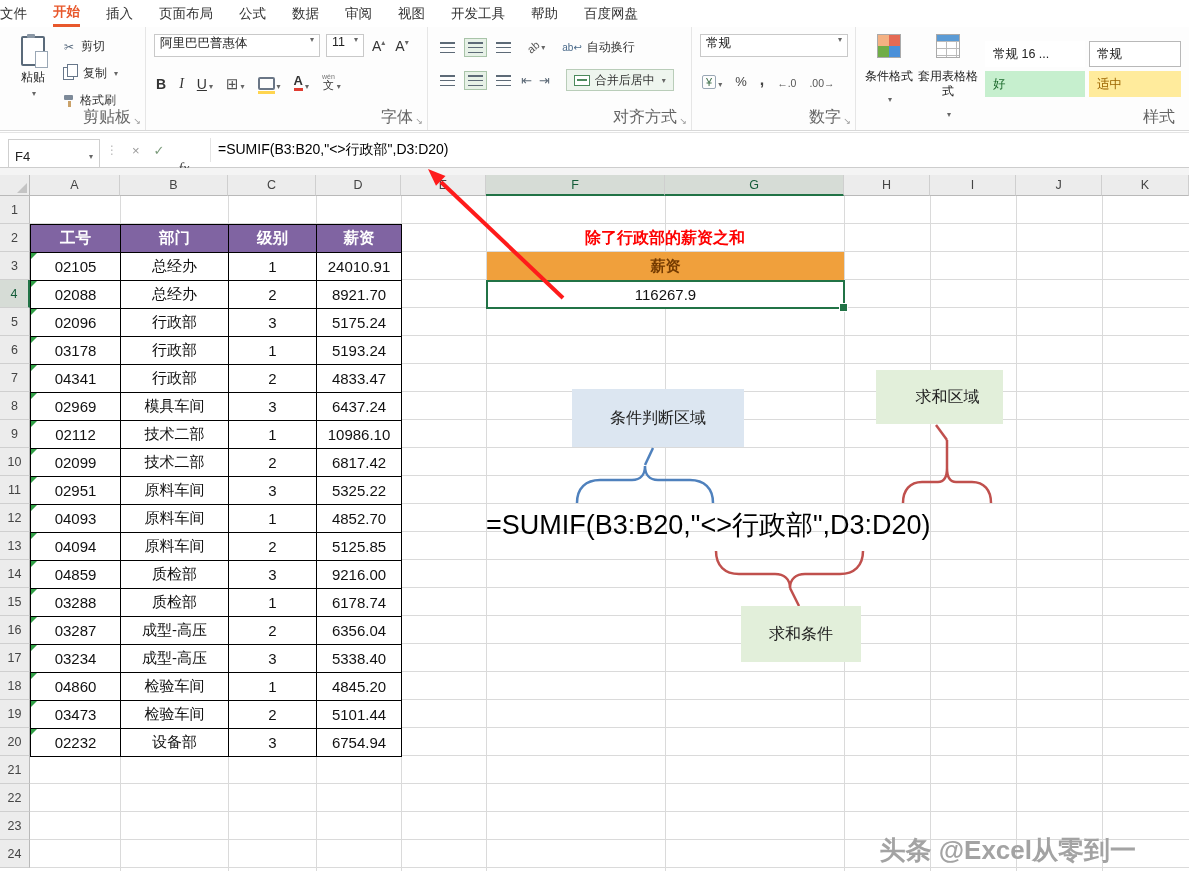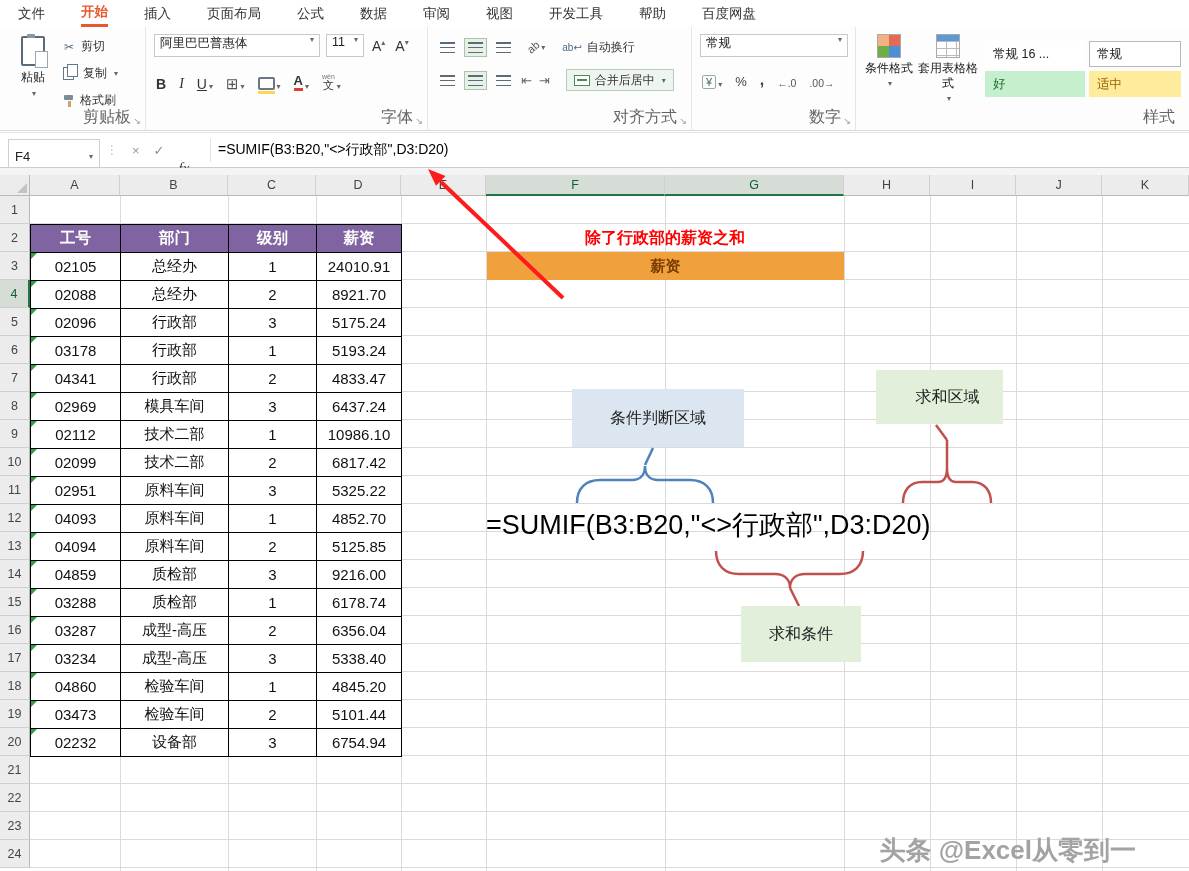--- a/index.html
+++ b/index.html
@@ -1,21 +1,21 @@
 <!DOCTYPE html>
 <html><head>
 <meta charset="utf-8">
 <style>
   html,body{margin:0;padding:0;background:#fff;}
   .screen{position:relative;width:1189px;height:871px;overflow:hidden;background:#fff;
           font-family:"Liberation Sans","DejaVu Sans",sans-serif;color:#222;}
 
   
   .menubar{position:absolute;top:0;left:0;right:0;height:27px;background:#fff;}
-  .tabs{display:flex;gap:36px;padding-left:18px;height:100%;font-family:Liberation Serif, serif;}
+  .tabs{display:flex;gap:26px;height:100%;font-family:Liberation Serif, serif;}
   .tab{display:flex;align-items:center;font-size:13.5px;color:#333;cursor:default;box-sizing:border-box;}
   .tab.active{color:#e8582c;font-weight:bold;border-bottom:3px solid #e8582c;}
 
   
   .ribbon{position:absolute;top:27px;left:0;right:0;height:103px;background:#fdfdfd;border-bottom:1px solid #d8d8d8;}
   .rgroup{position:absolute;top:0;bottom:0;border-right:1px solid #e6e6e6;box-sizing:border-box;}
   .g-clip{left:0;width:146px;}
   .g-font{left:146px;width:282px;}
   .g-align{left:428px;width:264px;}
   .g-num{left:692px;width:164px;}
@@ -76,21 +76,21 @@
 
   
   .ncombo{left:8px;top:7px;width:148px;height:23px;}
   .numrow{position:absolute;left:10px;top:42px;display:flex;align-items:flex-end;gap:13px;font-size:13px;color:#444;height:20px;}
   .nbtn{cursor:pointer;display:flex;align-items:flex-end;}
   .curico{border:1px solid #9aa7b5;padding:0 3px;font-size:11px;border-radius:2px;color:#44734f;}
   .comma{font-weight:bold;font-size:16px;}
   .dec{font-size:10.5px;color:#555;}
 
   
-  .bigbtn{position:absolute;top:7px;display:flex;flex-direction:column;align-items:center;gap:3px;font-size:12px;
+  .bigbtn{position:absolute;top:7px;display:flex;flex-direction:column;align-items:center;gap:11px;font-size:12px;
           color:#222;text-align:center;line-height:1.25;cursor:pointer;}
   .bb1{left:6px;width:54px;}
   .bb2{left:62px;width:60px;}
   .cfico{width:22px;height:22px;border:1px solid #aaa;background:conic-gradient(#e56a54 0 25%,#4a90d9 25% 50%,#70ad47 50% 75%,#f4b183 75%);}
   .tfico{width:22px;height:22px;border:1px solid #aaa;background:
       linear-gradient(#5b9bd5 0 6px,rgba(0,0,0,0) 6px),
       repeating-linear-gradient(to bottom,rgba(0,0,0,0) 0 6px,#bbb 6px 7px),
       repeating-linear-gradient(to right,rgba(0,0,0,0) 0 9px,#bbb 9px 10px);background-color:#fff;}
   .gallery{position:absolute;left:129px;top:14px;display:grid;grid-template-columns:100px 92px;grid-auto-rows:26px;gap:4px;}
   .gitem{display:flex;align-items:center;padding:0 7px;font-size:12.5px;background:#fff;color:#222;border:1px solid transparent;cursor:pointer;white-space:nowrap;overflow:hidden;}
@@ -678,20 +678,24 @@
           </div>
           <div class="tcell tc3">
             <span>6754.94</span>
           </div>
         </div>
       </div>
   </div>
 
   <div class="note">除了行政部的薪资之和</div>
   <div class="salhead">薪资</div>
+  <div class="rescell">
+    <span>116267.9</span>
+    <span class="handle"></span>
+  </div>
 
   <svg class="overlay" width="1189" height="871" viewBox="0 0 1189 871">
 
     <g>
       <line x1="563" y1="298" x2="441" y2="182" stroke="#fe1b1b" stroke-width="4"></line>
       <polygon points="428,169 445.5,176 436,185.8" fill="#fe1b1b"></polygon>
     </g>
 
     <g stroke="#4f81bd" stroke-width="2.5" fill="none">
       <path d="M 577,503 C 577,488 586,480 600,480 L 632,480 C 641,480 645,474 645,466 C 645,474 649,480 658,480 L 690,480 C 704,480 713,488 713,503"></path>

